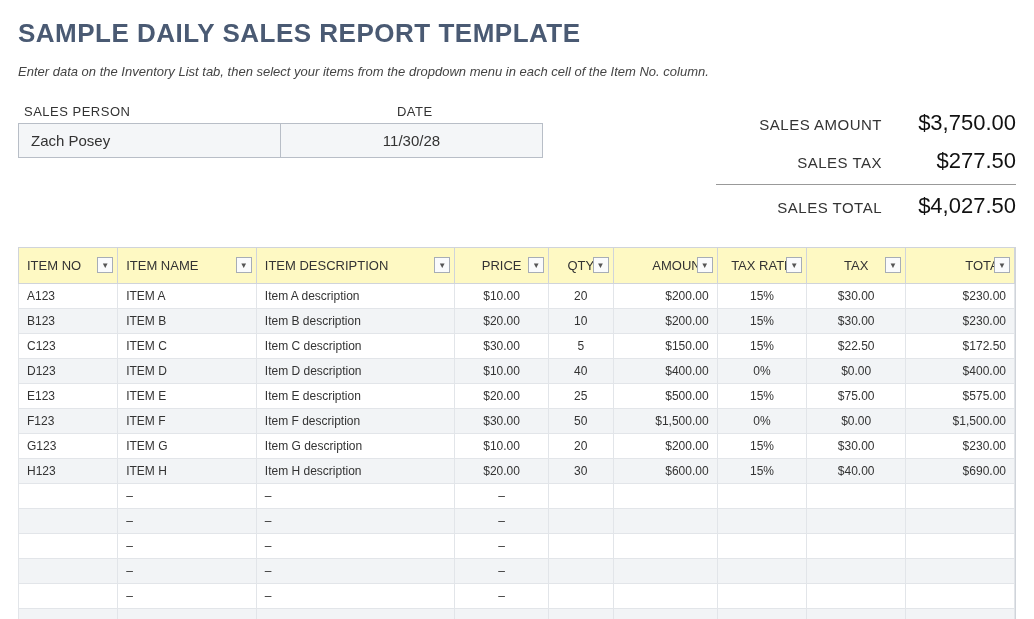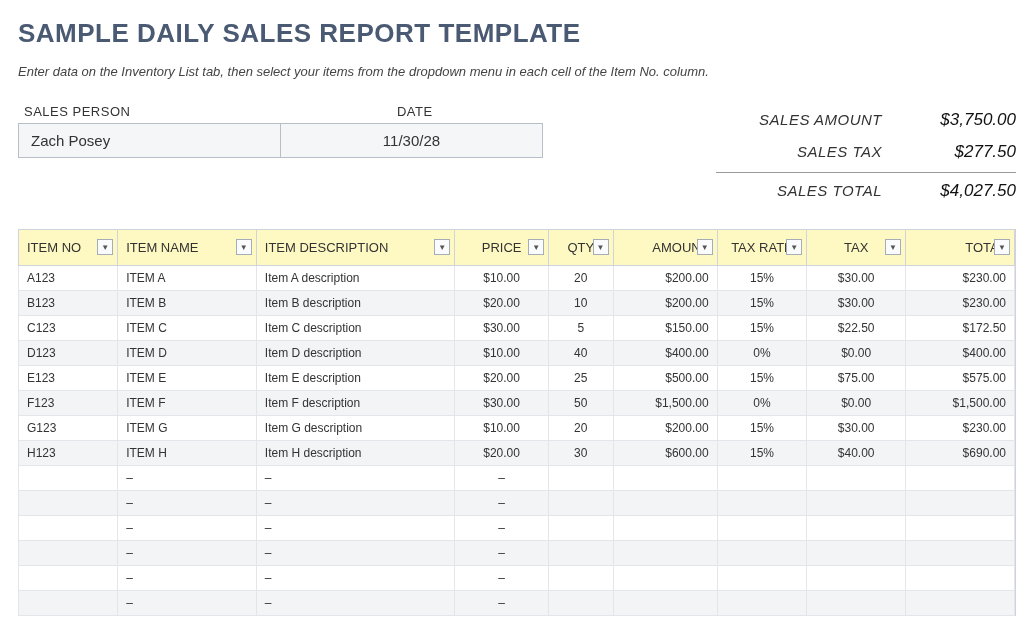--- a/index.html
+++ b/index.html
@@ -53,38 +53,37 @@
     flex: 1;
     padding: 8px 12px;
     font-size: 15px;
     color: #333;
   }
   .meta-values > div + div { border-left: 1px solid #b8bec7; text-align: center; }
 
   .summary-block {
     margin-left: auto;
     width: 300px;
-    font-style: italic;
   }
   .summary-row {
     display: flex;
     justify-content: space-between;
     align-items: baseline;
     padding: 6px 0;
   }
   .summary-label {
     font-size: 15px;
     color: #333;
     letter-spacing: 0.5px;
     text-align: right;
     flex: 1;
     padding-right: 24px;
   }
   .summary-value {
-    font-size: 17px;
+    font-size: 22px;
     color: #111;
     width: 110px;
     text-align: right;
   }
   .summary-block .total-row { border-top: 1px solid #999; margin-top: 4px; padding-top: 8px; }
 
   
   .table-wrap { margin-top: 22px; border-right: 1px solid #d0d4da; }
   table.sales {
     width: 100%;

